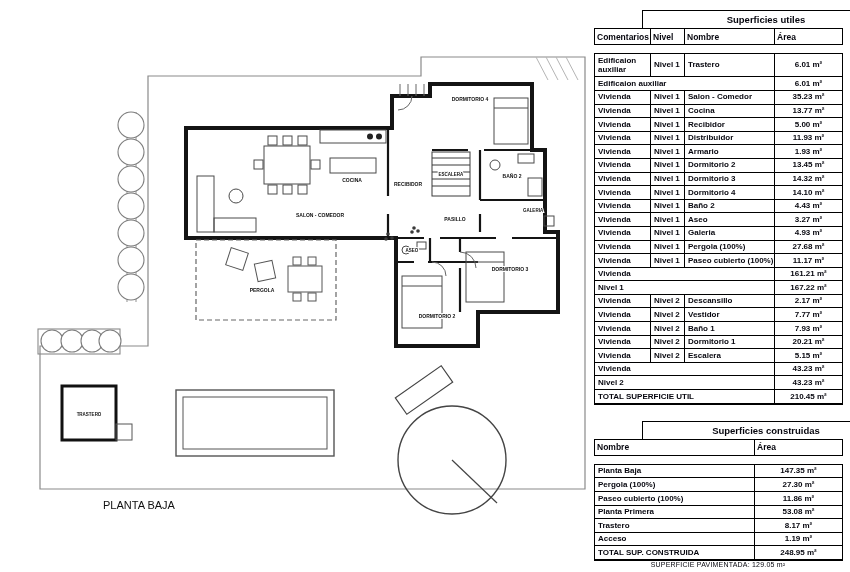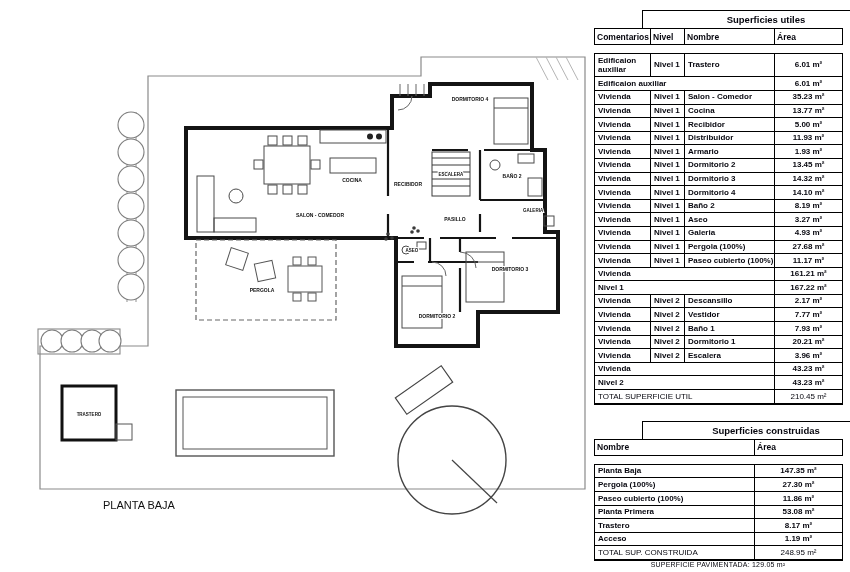--- a/index.html
+++ b/index.html
@@ -8,21 +8,21 @@
   .plan-wrap { position:absolute; left:0; top:0; width:592px; height:572px; }
   .tables-wrap { position:absolute; left:594px; top:10px; width:250px; }
   .tbl-title { width:248px; border:1px solid #000; border-bottom:none; text-align:center;
                font-size:9.5px; font-weight:700; color:#06060e; padding:3px 0; background:#fff;margin-left:48px; }
   table.grid { border-collapse:collapse; table-layout:fixed; width:248px; background:#fff; }
   table.grid th, table.grid td { border:1px solid #000; font-size:8px; font-weight:700;
                color:#06060e; padding:1.5px 3px; overflow:hidden; line-height:1.2; }
   table.grid th { text-align:left; font-size:8.5px; padding:2.5px 2px; }
   table.grid td:nth-child(2), table.grid td:nth-child(3) { white-space:nowrap; }
   td.num { text-align:center; white-space:nowrap; }
-  tr.total td { font-weight:400; border-bottom:2px solid #000; }
+  tr.total td { font-weight:700; border-bottom:2px solid #000; }
   .spacer { height:8px; }
   .construidas { margin-top:16px; }
   .footnote { position:absolute; left:592px; bottom:4px; width:252px; text-align:center;
               font-size:7px; color:#06060e; letter-spacing:0.2px; }
   svg text { font-family:"Liberation Sans", sans-serif; font-weight:700; fill:#111;
              paint-order:stroke; stroke:#ffffff; stroke-width:2.2px; }
   .big-label { font-weight:400; stroke-width:0; }
 </style>
 </head>
 <body>
@@ -275,21 +275,21 @@
             <tr>
               <td>Vivienda</td>
               <td>Nivel 1</td>
               <td>Dormitorio 4</td>
               <td class="num">14.10 m²</td>
             </tr>
             <tr>
               <td>Vivienda</td>
               <td>Nivel 1</td>
               <td>Baño 2</td>
-              <td class="num">8.19 m²</td>
+              <td class="num">4.43 m²</td>
             </tr>
             <tr>
               <td>Vivienda</td>
               <td>Nivel 1</td>
               <td>Aseo</td>
               <td class="num">3.27 m²</td>
             </tr>
             <tr>
               <td>Vivienda</td>
               <td>Nivel 1</td>
@@ -337,21 +337,21 @@
             <tr>
               <td>Vivienda</td>
               <td>Nivel 2</td>
               <td>Dormitorio 1</td>
               <td class="num">20.21 m²</td>
             </tr>
             <tr>
               <td>Vivienda</td>
               <td>Nivel 2</td>
               <td>Escalera</td>
-              <td class="num">3.96 m²</td>
+              <td class="num">5.15 m²</td>
             </tr>
             <tr>
               <td colspan="3">Vivienda</td>
               <td class="num">43.23 m²</td>
             </tr>
             <tr>
               <td colspan="3">Nivel 2</td>
               <td class="num">43.23 m²</td>
             </tr>
           </tbody>

